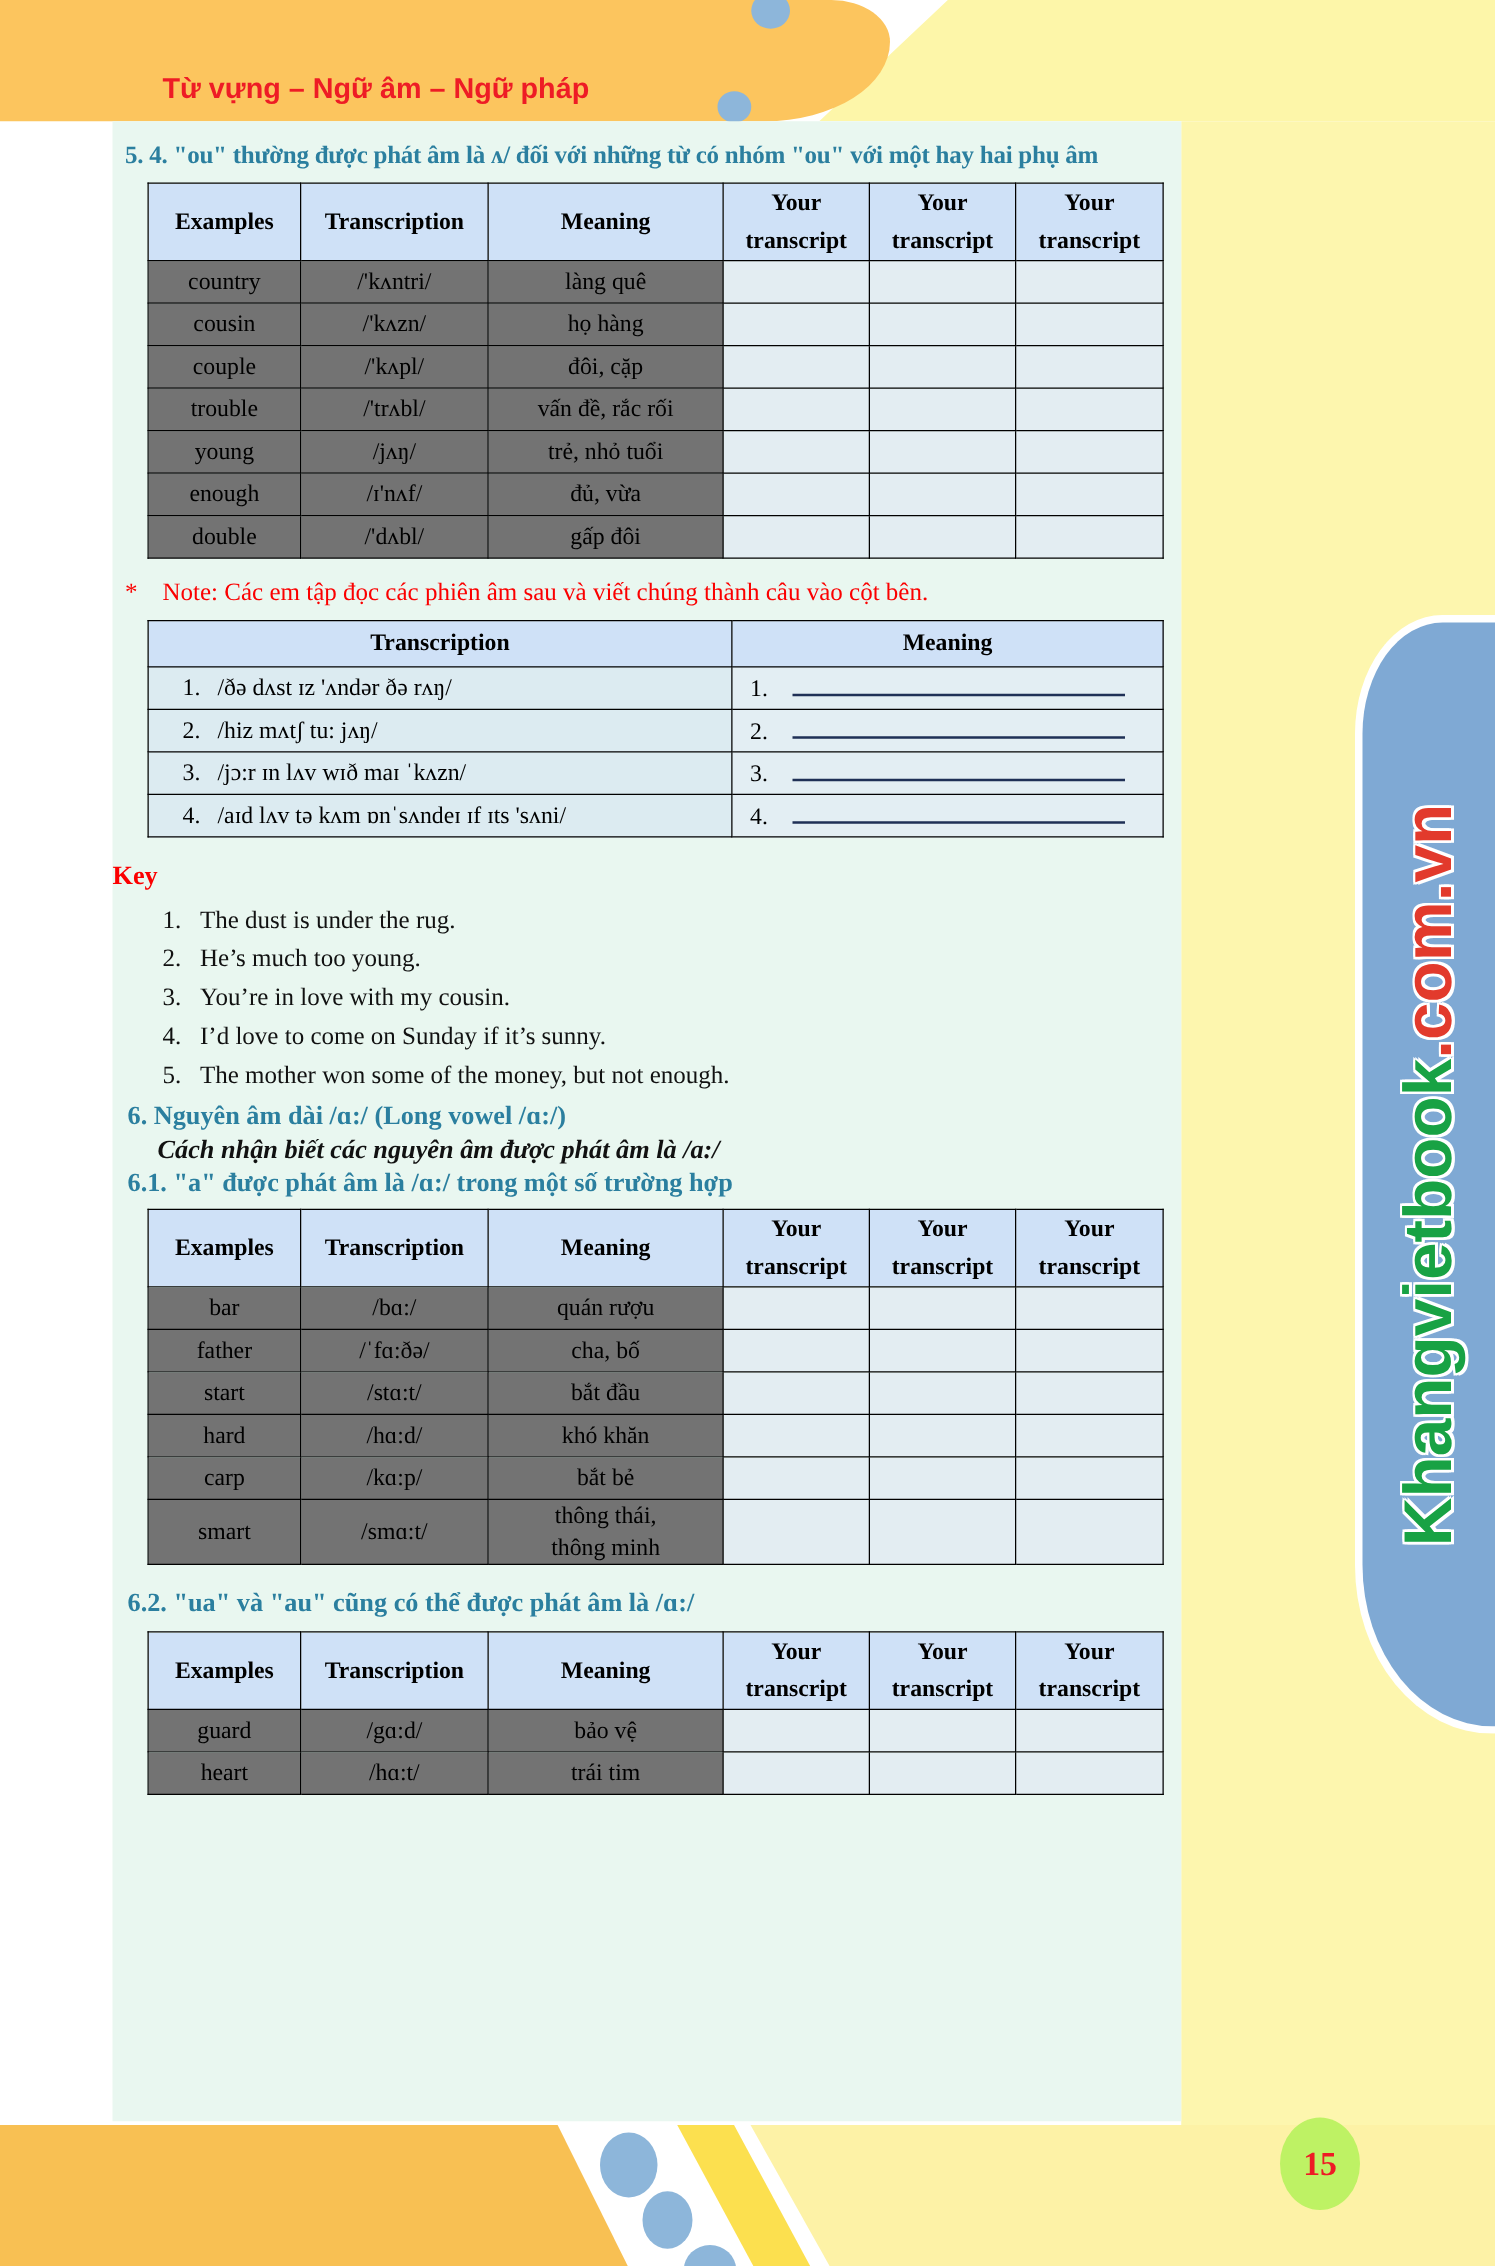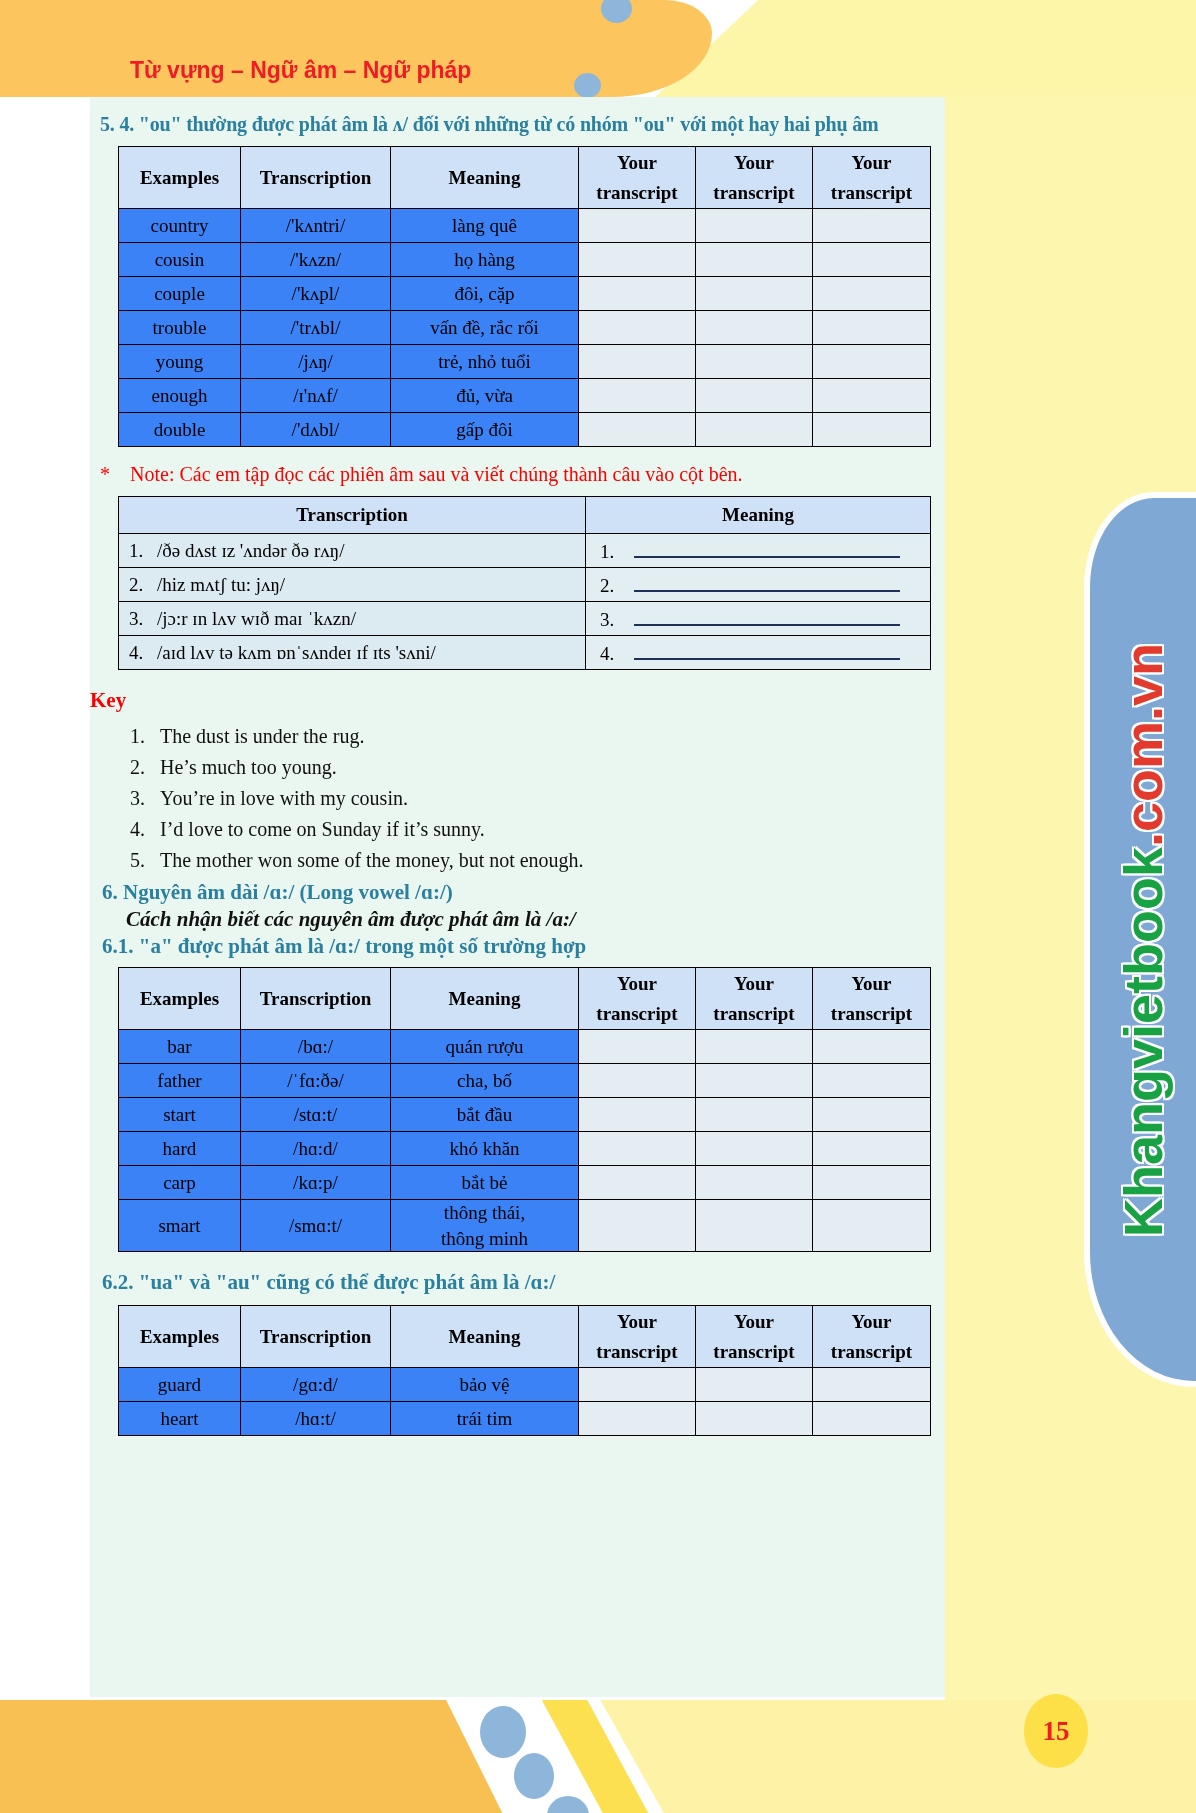--- a/index.html
+++ b/index.html
@@ -31,31 +31,31 @@
   .title-61 { margin:2px 0 8px 12px; font-size:21px; }
   .title-62 { margin:18px 0 10px 12px; font-size:21px; }
 
   
   table { border-collapse:collapse; table-layout:fixed;font-family:Liberation Serif, serif; }
   .wt { width:812px; margin-left:28px; }
   .wt th, .wt td { border:1.5px solid #000; text-align:center; vertical-align:middle; font-size:19px; overflow:hidden; }
   .wt thead tr { height:62px; }
   .wt tbody tr { height:34px; }
   .wt th { background:#cfe1f7; font-weight:bold; line-height:1.55; }
-  .wt td.fill { background:#3b82f6; }
+  .wt td.fill { background:#737373; }
   .wt td.empty { background:#e3edf2; }
   .wt td.m { white-space:pre-line; line-height:1.35; }
 
   
   .pt { width:812px; margin-left:28px; margin-top:10px; }
   .pt th, .pt td { border:1.5px solid #000; font-size:19px; vertical-align:middle; }
   .pt thead tr { height:37px; }
   .pt tbody tr { height:34px; }
   .pt th { background:#cfe1f7; font-weight:bold; text-align:center; }
-  .pt td.pl { background:#dcebf1; text-align:left; padding-left:10px; }
+  .pt td.pl { background:#dcebf1; text-align:left; padding-left:27px; }
   .pt td.pr { background:#e3eef3; text-align:left; padding-left:14px; }
   .pnum { display:inline-block; width:28px; }
   .blank { display:inline-block; width:266px; height:19px; border-bottom:2px solid #1f3056; margin-left:6px; }
 
   .note-line { margin:16px 0 0 10px; font-weight:normal; font-size:20px; color:#fb0000; }
   .note-star { display:inline-block; width:30px; }
 
   .key-title { margin-top:18px; text-align:left; font-weight:bold; font-size:21px; color:#fb0000; }
   .key-list { margin:8px 0 4px 40px; }
   .key-item { font-size:20px; line-height:31px; color:#111; }
@@ -74,21 +74,21 @@
   .footer { position:absolute; left:0; top:1700px; width:1196px; height:113px; background:#ffffff; overflow:hidden; }
   .f-pale   { position:absolute; inset:0; background:#fdf2a6; clip-path:polygon(50.2% 0, 100% 0, 100% 100%, 55.5% 100%); }
   .f-stripe { position:absolute; inset:0; background:#fce04f; clip-path:polygon(45.3% 0, 49.1% 0, 54.2% 100%, 50.4% 100%); }
   .f-orange { position:absolute; inset:0; background:#f8c053; clip-path:polygon(0 0, 37.3% 0, 42% 100%, 0 100%); }
   .fdot { position:absolute; border-radius:50%; background:#8db6da; }
   .fdot-1 { left:480px; top:6px;  width:46px; height:52px; }
   .fdot-2 { left:514px; top:53px; width:40px; height:46px; }
   .fdot-3 { left:547px; top:96px; width:42px; height:40px; }
 
   .page-badge { position:absolute; left:1024px; top:1694px; width:64px; height:74px; border-radius:50%;
-    background:#fde047; display:flex; align-items:center; justify-content:center; }
+    background:#bef264; display:flex; align-items:center; justify-content:center; }
   .page-num { font-weight:bold; font-size:27px; color:#ee1c25; }
 </style>
 </head>
 <body>
 
 <div class="right-strip"></div>
 
 <div class="header-band">
   <div class="header-diagonal"></div>
   <div class="header-orange"></div>

